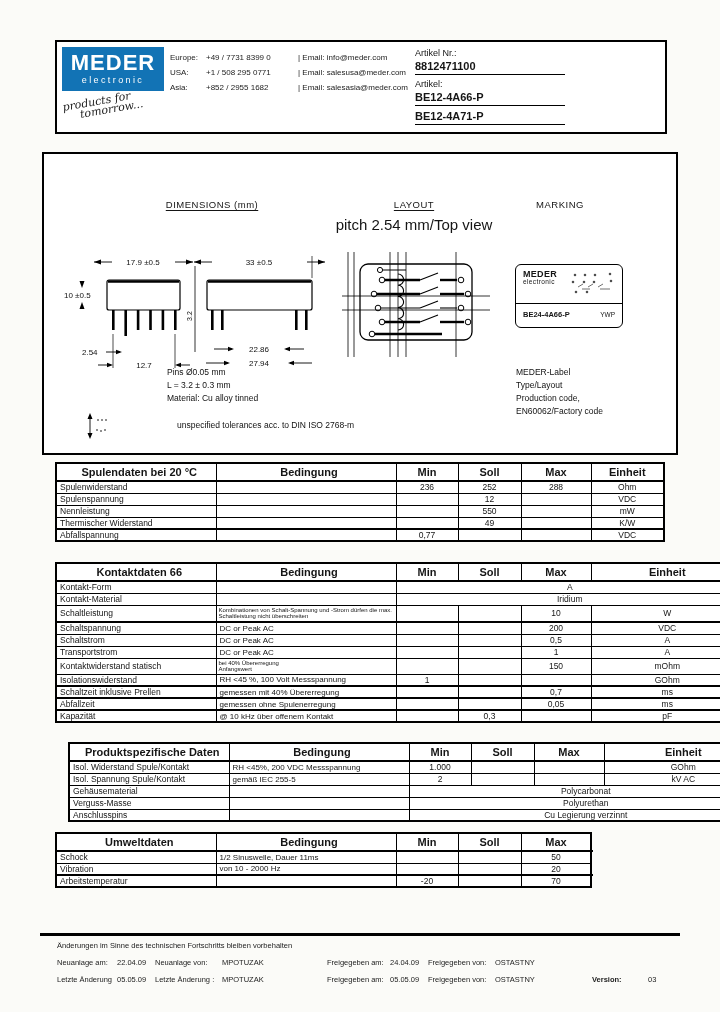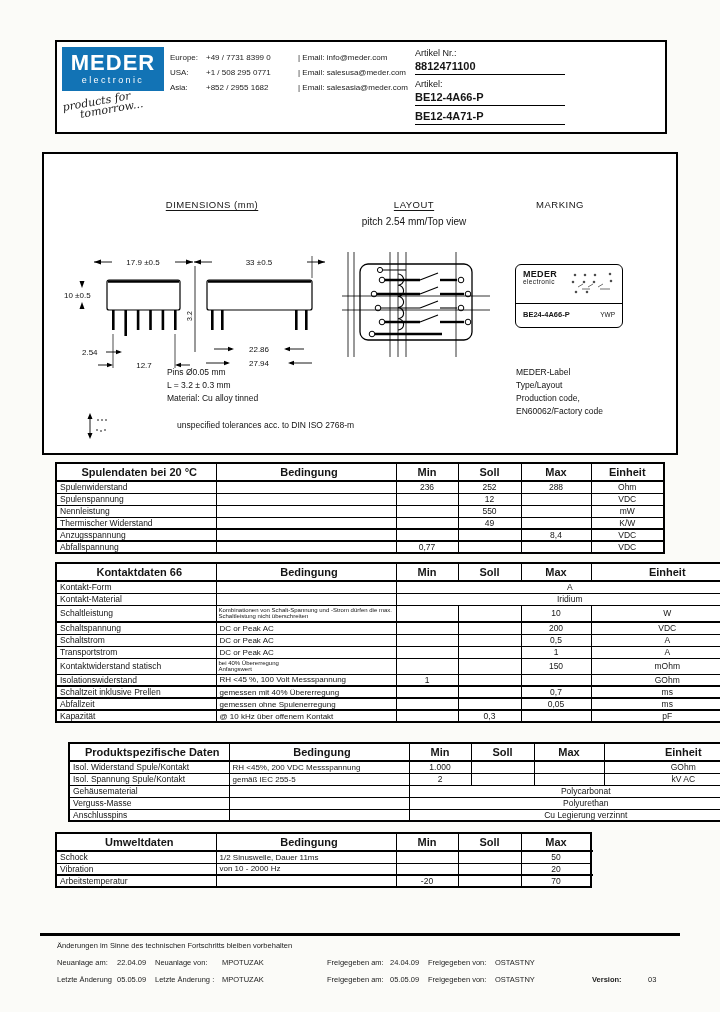--- a/index.html
+++ b/index.html
@@ -73,21 +73,21 @@
     <div class="val">8812471100</div>
     <div>Artikel:</div>
     <div class="val">BE12-4A66-P</div>
     <div class="val">BE12-4A71-P</div>
   </div>
 </div>
 
 <div class="abs drw-box">
   <div class="abs sect-h und" style="left:168px;top:45px">DIMENSIONS (mm)</div>
   <div class="abs sect-h und" style="left:370px;top:45px">LAYOUT</div>
-  <div class="abs sect-h" style="left:370px;top:62px;font-size:10px;letter-spacing:0">pitch 2.54 mm/Top view</div>
+  <div class="abs sect-h" style="left:370px;top:62px;font-size:15px;letter-spacing:0">pitch 2.54 mm/Top view</div>
   <div class="abs sect-h" style="left:516px;top:45px">MARKING</div>
 
   <svg class="abs" style="left:20px;top:90px" width="300" height="135" viewBox="0 0 300 135">
 
     <rect x="43" y="36" width="73" height="30" rx="2" fill="none" stroke="#000" stroke-width="1.2"></rect>
     <line x1="44" y1="37.5" x2="115" y2="37.5" stroke="#000" stroke-width="2.6"></line>
     <rect x="48" y="66" width="2.6" height="20" fill="#000"></rect>
       <rect x="60.4" y="66" width="2.6" height="26" fill="#000"></rect>
     <rect x="72.8" y="66" width="2.6" height="20" fill="#000"></rect>
       <rect x="85.2" y="66" width="2.6" height="20" fill="#000"></rect>
@@ -290,28 +290,20 @@
         </tr>
 <tr>
           <td class="lbl">Thermischer Widerstand</td>
           <td class="cond"></td>
           <td class="num"></td>
           <td class="num">49</td>
           <td class="num"></td>
           <td class="num">K/W</td>
         </tr>
 <tr class="thick">
-          <td class="lbl">Anzugsspannung</td>
-          <td class="cond"></td>
-          <td class="num"></td>
-          <td class="num"></td>
-          <td class="num">8,4</td>
-          <td class="num">VDC</td>
-        </tr>
-<tr class="thick">
           <td class="lbl">Abfallspannung</td>
           <td class="cond"></td>
           <td class="num">0,77</td>
           <td class="num"></td>
           <td class="num"></td>
           <td class="num">VDC</td>
         </tr>
 </tbody>
     </table>
 </div>

